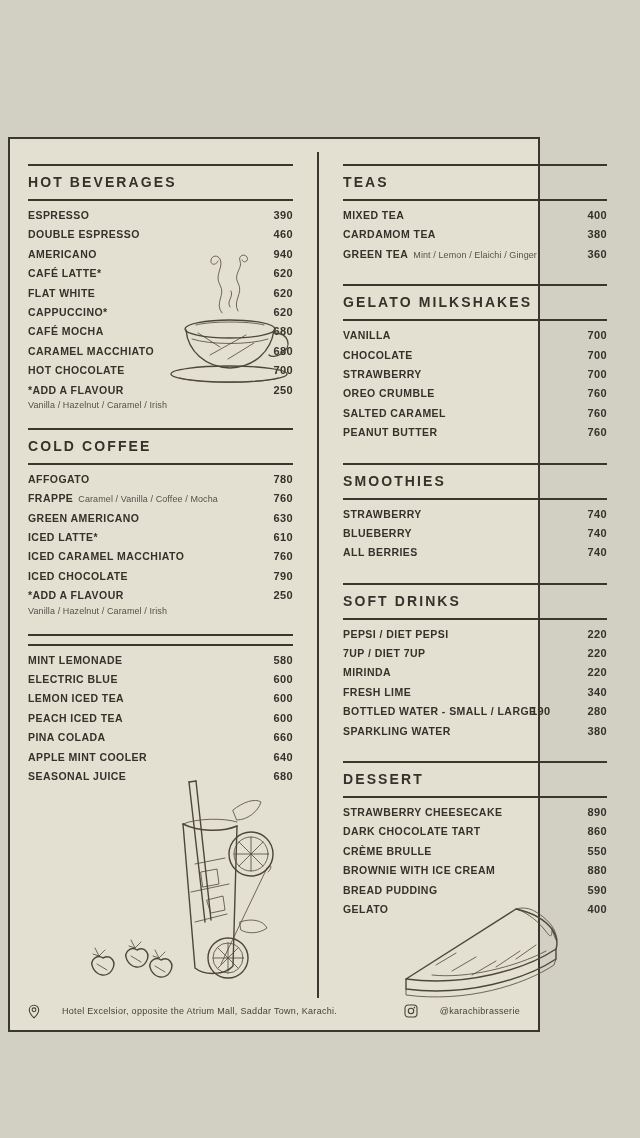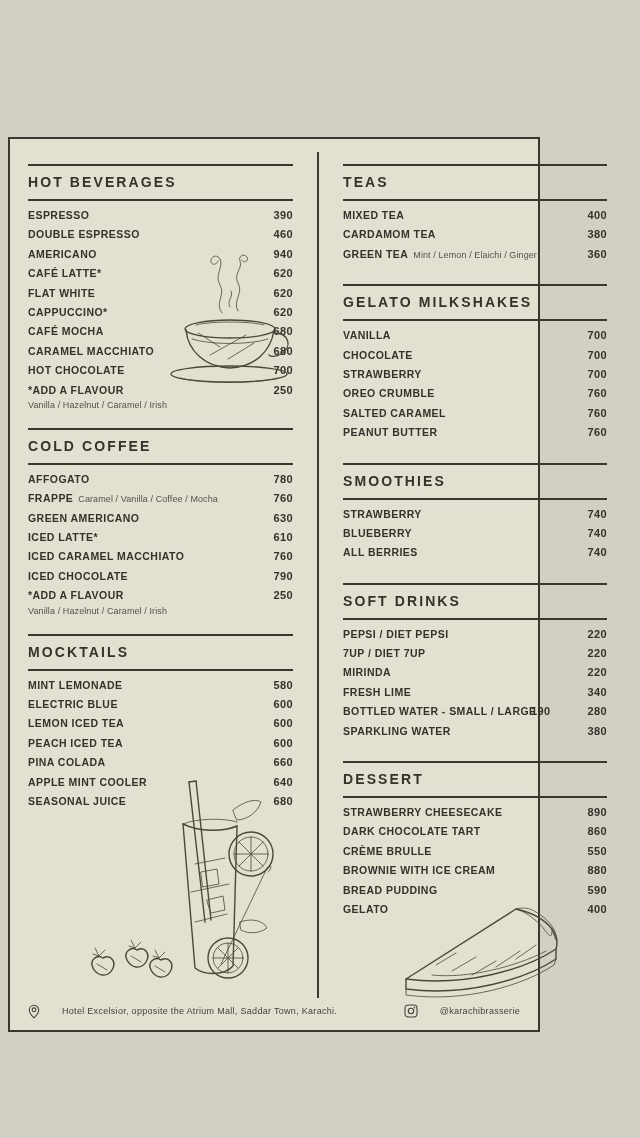--- a/index.html
+++ b/index.html
@@ -175,21 +175,20 @@
           <div class="item-row">
             <span class="item-left">
               <span class="item-name">*ADD A FLAVOUR</span>
             </span>
             <span class="item-price">250</span>
           </div>
           <div class="item-note-below">Vanilla / Hazelnut / Caramel / Irish</div>
         </div>
       </div>
       <div class="section">
-        <div class="section-title">MOCKTAILS</div>
         <div class="section-rule"></div>
         <div class="items">
           <div class="item-row">
             <span class="item-left">
               <span class="item-name">MINT LEMONADE</span>
             </span>
             <span class="item-price">580</span>
           </div>
           <div class="item-row">
             <span class="item-left">

